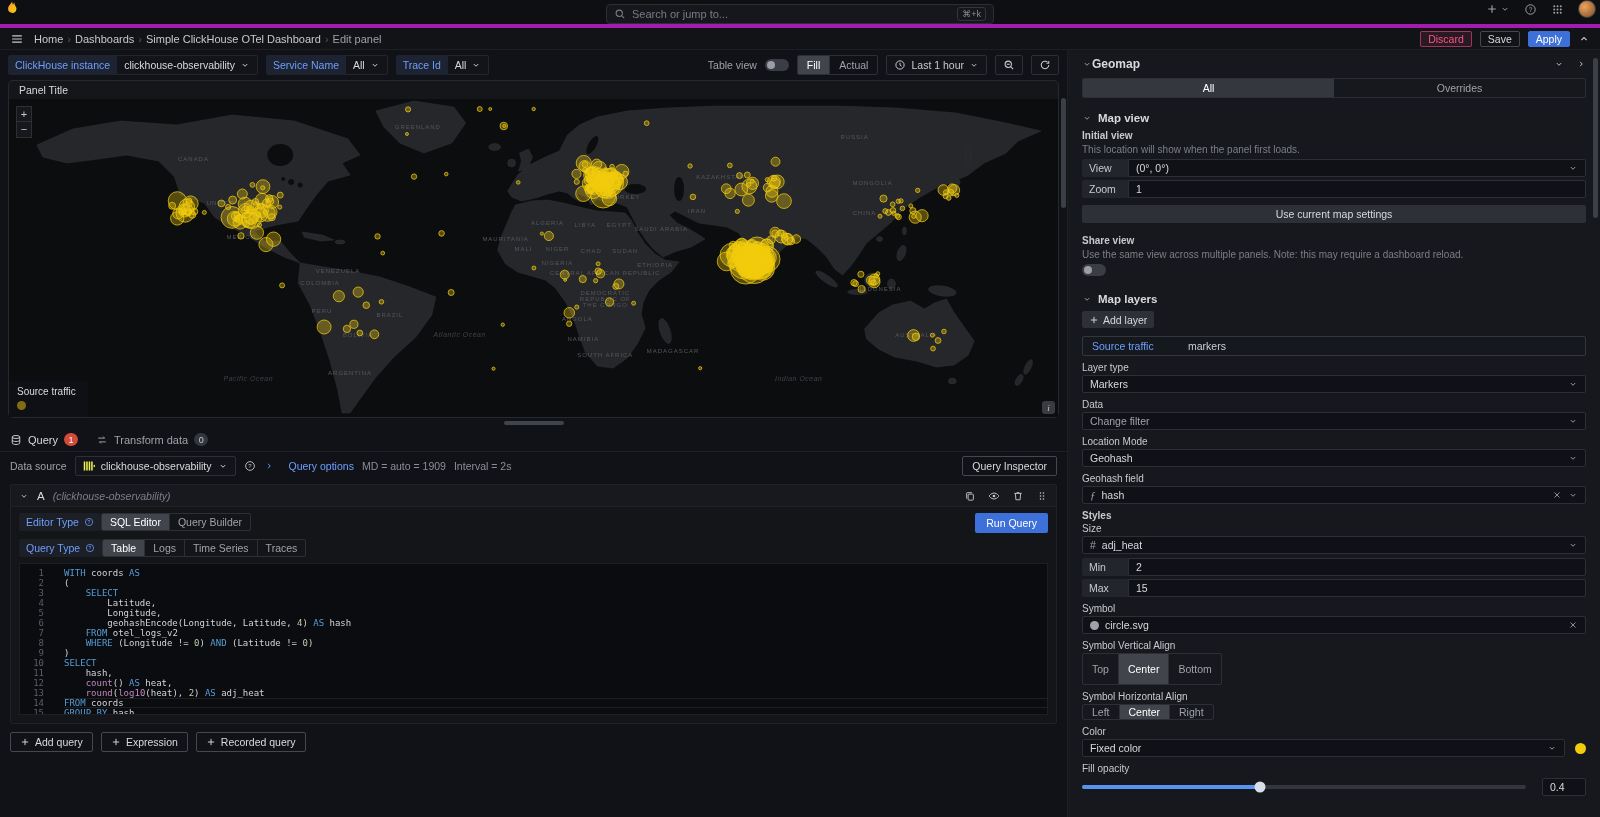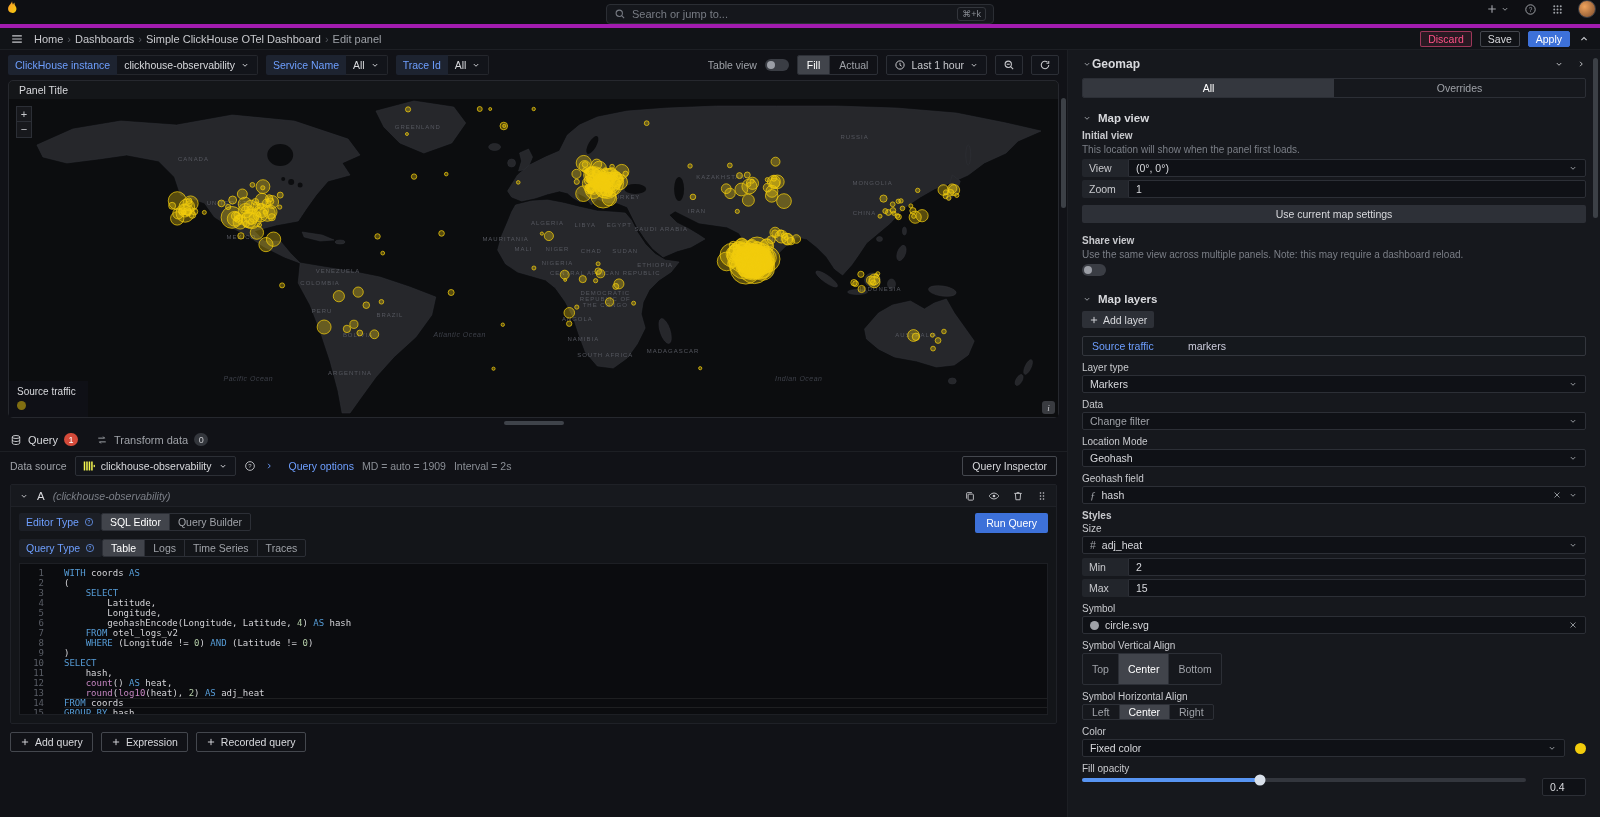--- a/index.html
+++ b/index.html
@@ -119,21 +119,21 @@
   .select{height:18px;border:1px solid #2c2f36;background:#0f1116;border-radius:2px;display:flex;align-items:center;gap:6px;padding:0 7px;font-size:10.5px;color:#d8d9dd;width:100%}
   .mla{margin-left:auto}
   .fullbtn{width:100%;height:18px;background:#2d3037;border-radius:2px;color:#d8d9dd;font-size:10.5px;margin:4px 0 6px}
   .minibtn{height:17px;padding:0 7px;background:#2d3037;border-radius:2px;color:#d8d9dd;font-size:10.5px;display:inline-flex;align-items:center;gap:4px;margin:2px 0 4px}
   .layer-row{height:20px;border:1px solid #33363d;background:#15181d;border-radius:2px;display:flex;align-items:center;padding:0 9px;margin:4px 0 2px;font-size:10.5px}
   .layer-name{color:#6e9fff;width:96px}
   .fico{color:#9fa2a8;font-style:italic;font-family:"Liberation Serif",serif;font-size:11px}
   .symdot{width:9px;height:9px;border-radius:50%;background:#9fa2a8;display:inline-block}
   .colorrow{display:flex;align-items:center}
   .swatch{width:11px;height:11px;border-radius:50%;margin-left:10px;flex:none}
-  .slider-row{display:flex;gap:16px;margin:4px 0 16px}
+  .slider-row{display:flex;align-items:center;gap:16px;margin:4px 0 16px}
   .slider{flex:1;height:4px;background:#33363d;border-radius:2px;position:relative}
   .slider .fill{position:absolute;left:0;top:0;height:100%;width:40%;background:#5794f2;border-radius:2px}
   .slider .thumb{position:absolute;left:40%;top:50%;transform:translate(-50%,-50%);width:11px;height:11px;border-radius:50%;background:#d8dfe9}
   .valbox{width:44px;height:18px;border:1px solid #2c2f36;border-radius:2px;display:flex;align-items:center;padding:0 7px;font-size:10.5px;color:#d8d9dd;background:#0f1116}
   .vthumb{position:absolute;width:5px;border-radius:3px;background:#3c4046}
 </style>
 </head>
 <body>
 
 <svg width="0" height="0" style="position:absolute" aria-hidden="true">

